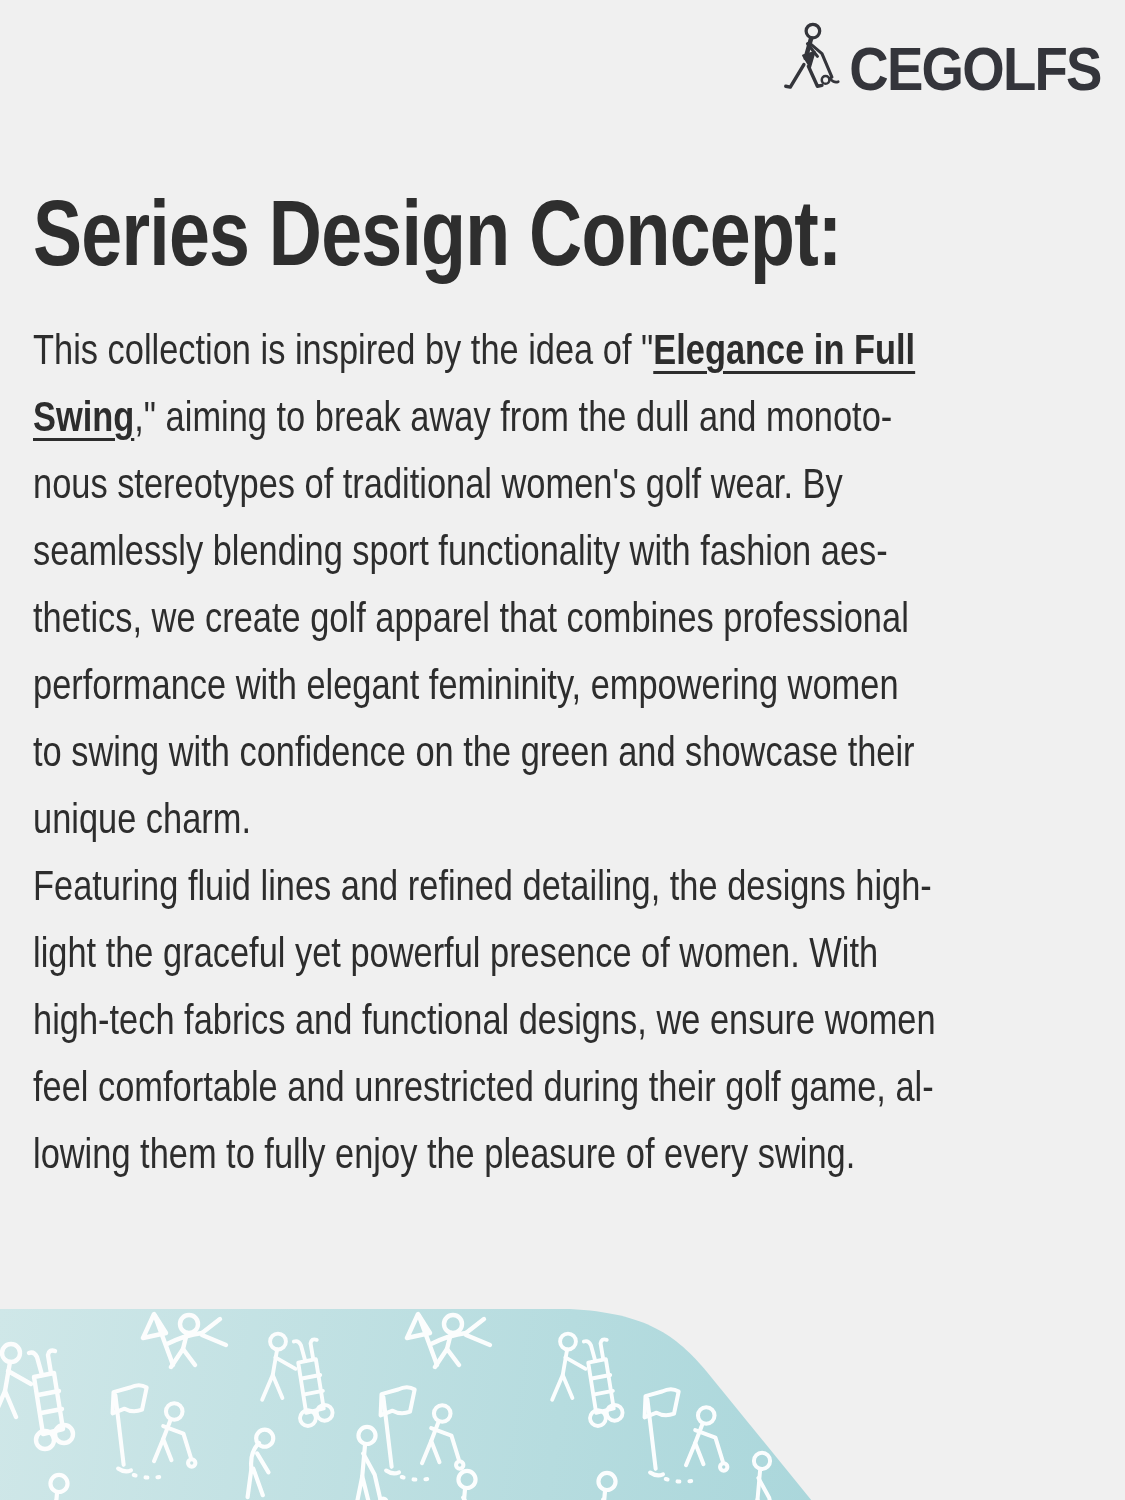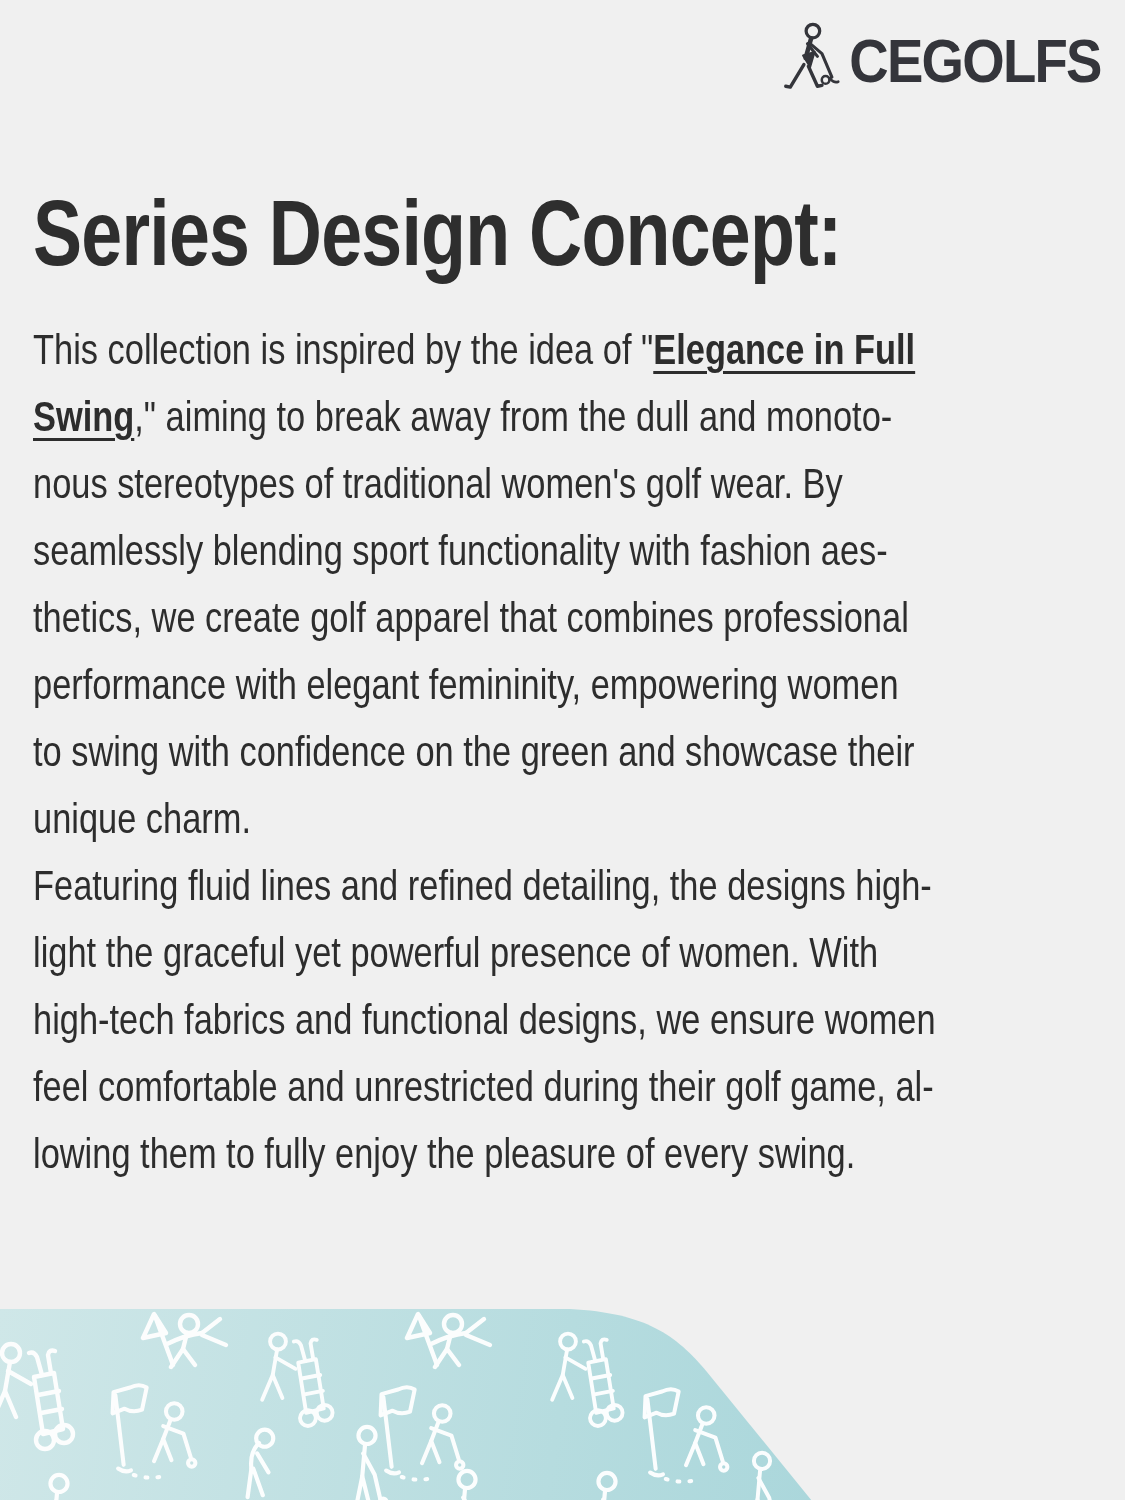--- a/index.html
+++ b/index.html
@@ -1,21 +1,21 @@
 <!DOCTYPE html>
 <html><head>
 <meta charset="utf-8">
 <style>
   html,body{margin:0;padding:0;}
   body{width:1125px;height:1500px;overflow:hidden;background:#f0f0f0;
        font-family:"Liberation Sans",sans-serif;position:relative;}
   .page{position:absolute;inset:0;background:#f0f0f0;}
 
   
-  .logo{position:absolute;top:22px;right:24px;display:flex;align-items:center;gap:2px;}
+  .logo{position:absolute;top:22px;right:24px;display:flex;align-items:flex-end;gap:2px;}
   .logo-icon{width:58px;height:76px;margin-bottom:2px;}
   .logo-text{font-size:62px;font-weight:700;letter-spacing:-2px;color:#34353b;
              line-height:1;transform:scaleX(.88);transform-origin:right bottom;
              margin-left:-28px;white-space:nowrap;}
 
   
   .heading{position:absolute;left:33px;top:178px;margin:0;font-size:92px;font-weight:700;
            letter-spacing:-1px;color:#2e2e2e;white-space:nowrap;line-height:110px;
            transform:scaleX(.80);transform-origin:left center;}
 

